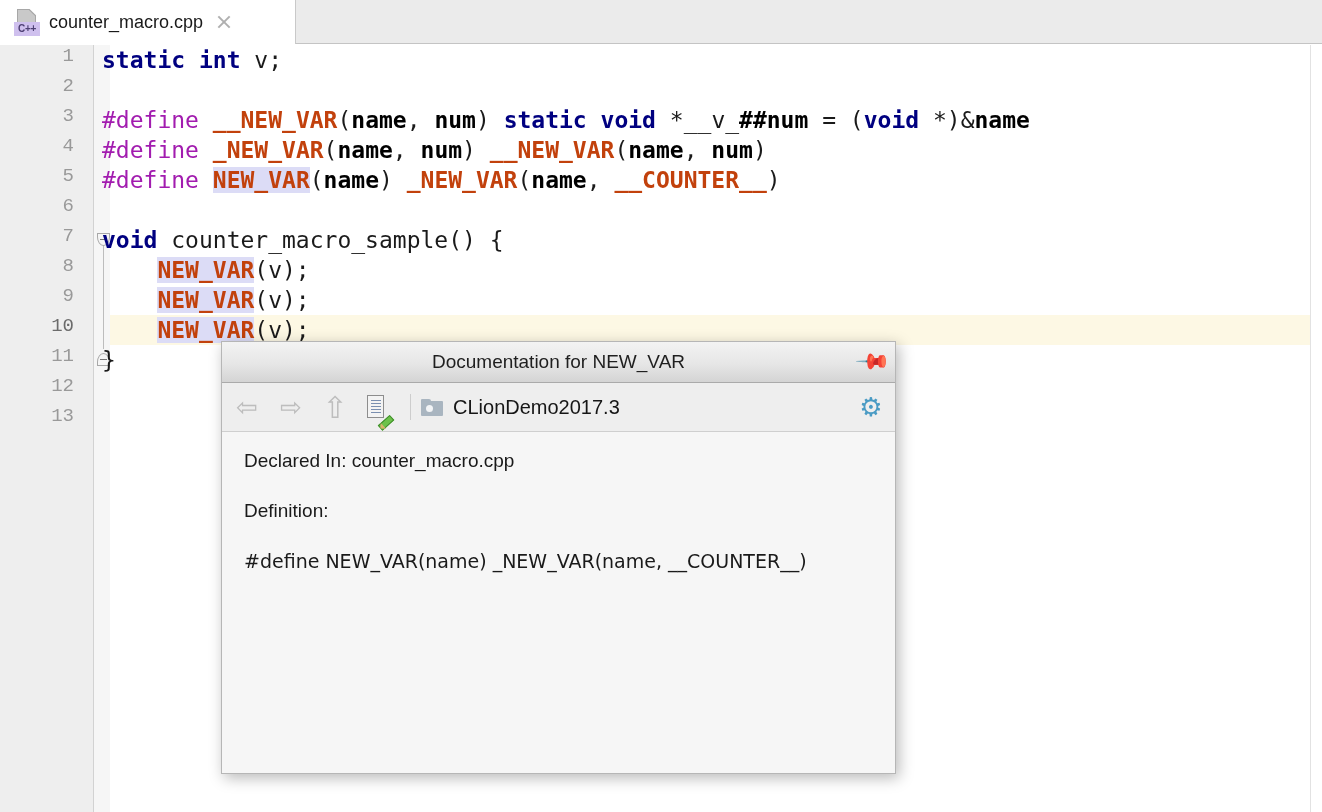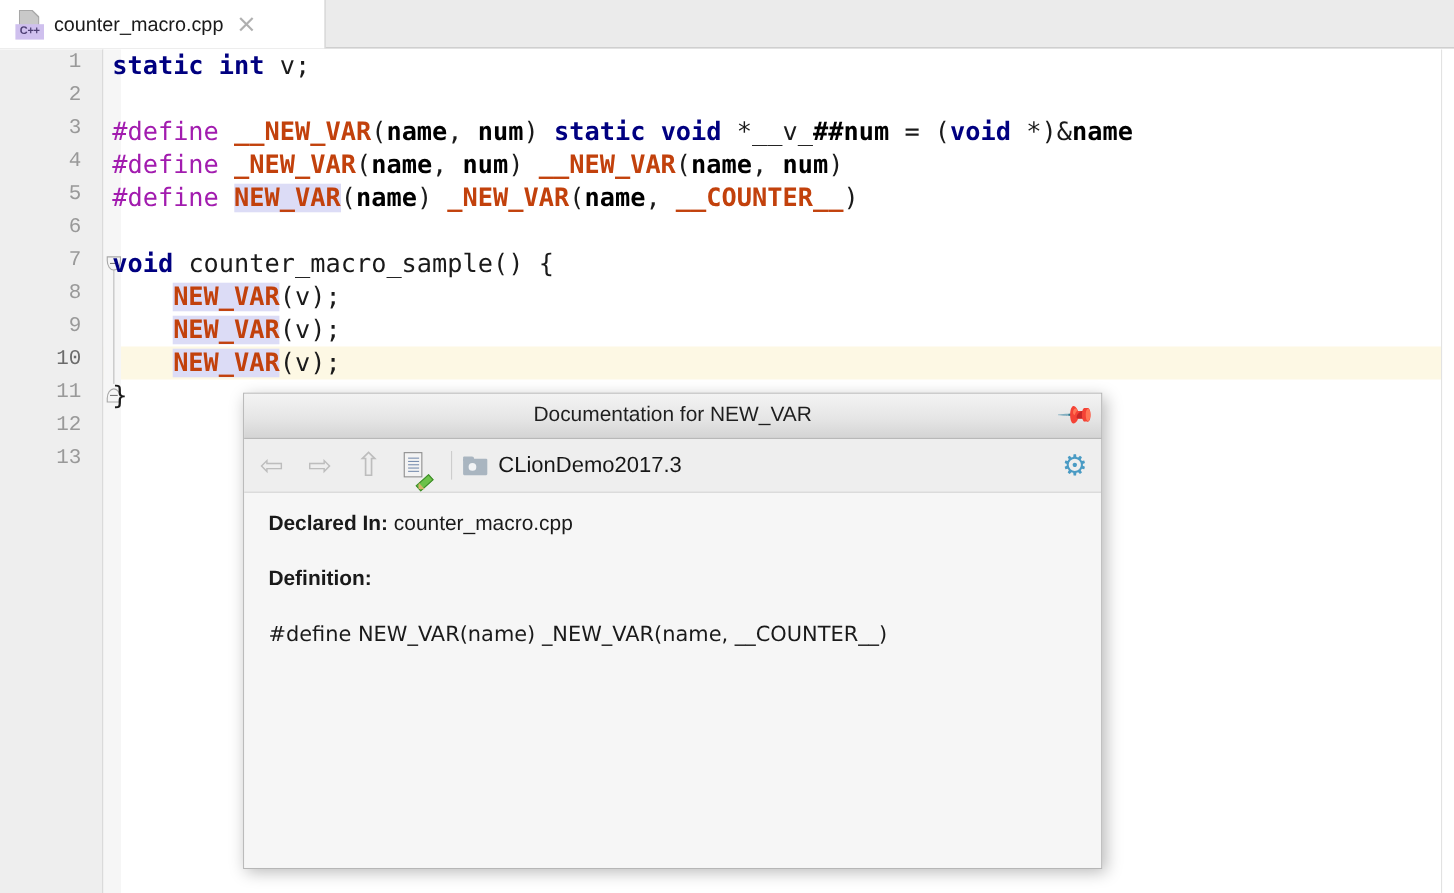--- a/index.html
+++ b/index.html
@@ -176,22 +176,22 @@
   .fold-line {
     position: absolute;
     left: 9px;
     width: 1px;
     background: #bdbdbd;
   }
 
   
   .docpopup {
     position: absolute;
-    left: 221px; top: 357px;
-    width: 781px; height: 433px;
+    left: 221px; top: 341px;
+    width: 675px; height: 433px;
     background: #f4f4f4;
     border: 1px solid #b6b6b6;
     box-sizing: border-box;
     box-shadow: 3px 4px 14px rgba(0,0,0,0.28);
   }
   .doc-title {
     position: relative;
     height: 41px;
     background: linear-gradient(to bottom, #f3f3f3 0%, #e6e6e6 55%, #d4d4d4 100%);
     border-bottom: 1px solid #aaaaaa;
@@ -345,21 +345,21 @@
     box-sizing: border-box;
     overflow: hidden;
   }
   .doc-row {
     font-size: 19px;
     color: #1a1a1a;
     margin-bottom: 24px;
     line-height: 26px;
     white-space: pre-wrap;
   }
-  .doc-row b { font-weight: bold; }
+  .doc-row b { font-weight: normal; }
   .doc-code {
     font-size: 19px;
     color: #1a1a1a;
     margin-bottom: 24px;
     line-height: 26px;
     white-space: pre;
     font-family: "DejaVu Sans", sans-serif;
   }
   .doc-label-inline {
     font-weight: bold;

